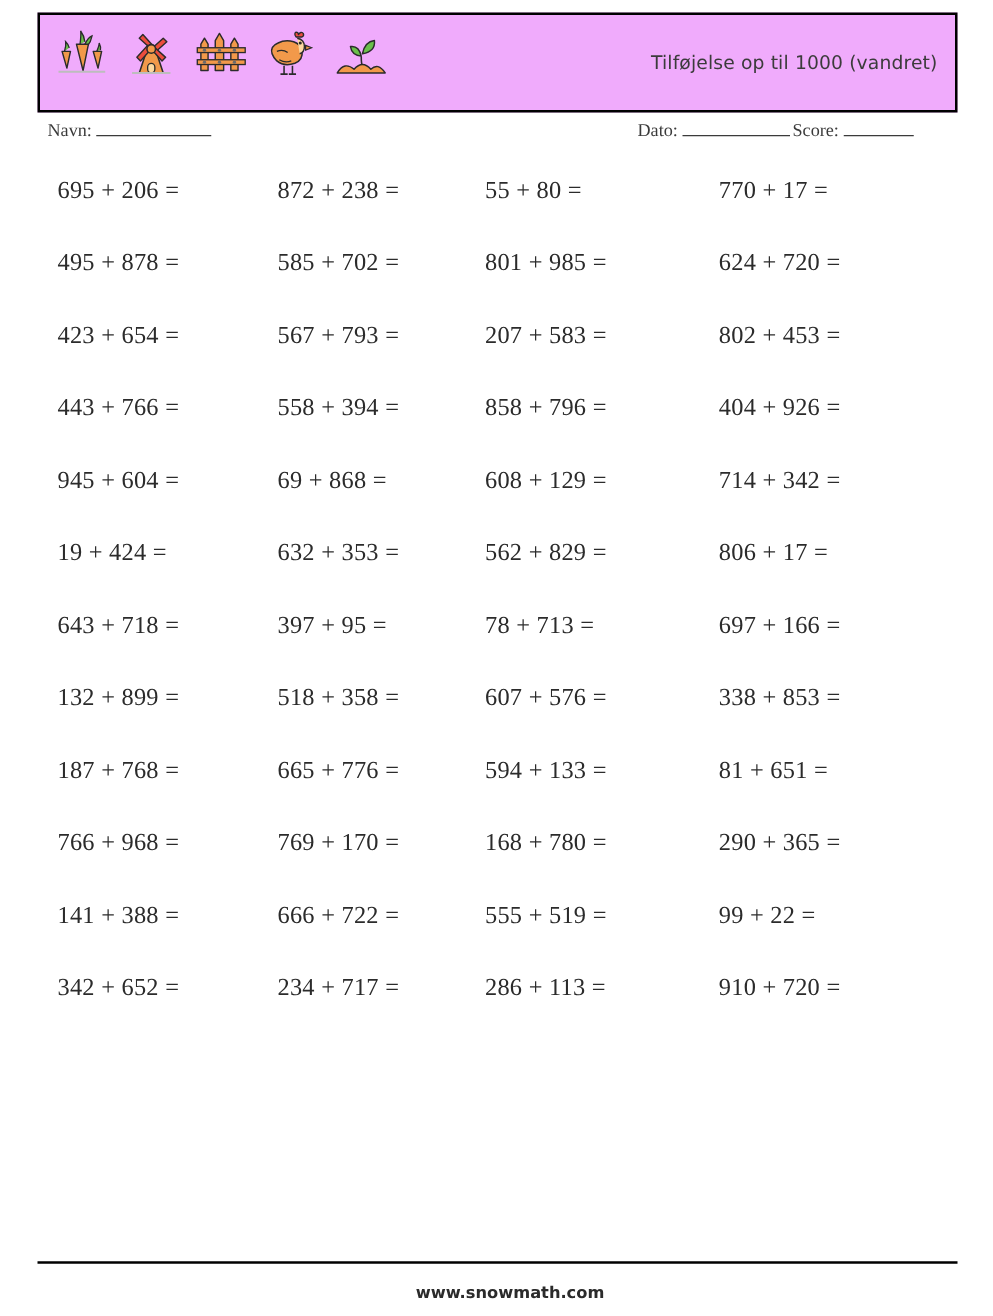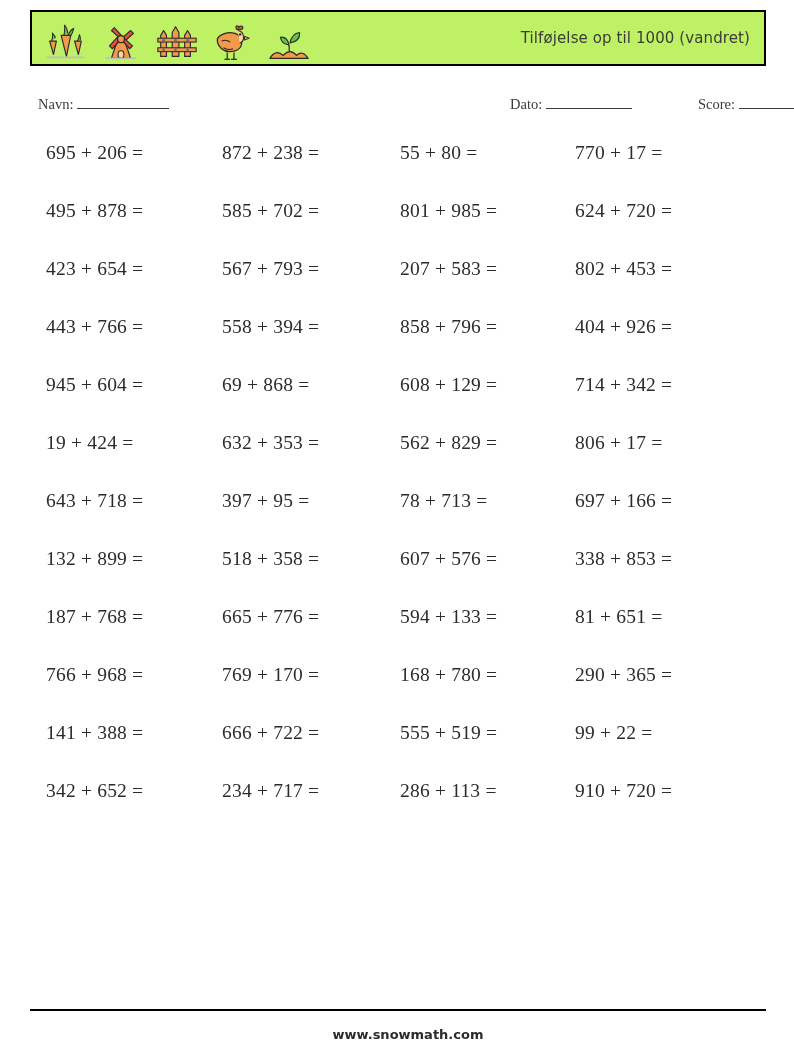--- a/index.html
+++ b/index.html
@@ -15,24 +15,24 @@
     color: #231f20;
     overflow: hidden;
   }
 
   
   .header-box {
     position: absolute;
     left: 30px;
     top: 10px;
     width: 736px;
-    height: 56px;
+    height: 80px;
     border: 2px solid #000000;
     box-sizing: border-box;
-    background: #bef264;
+    background: #f0abfc;
   }
   .header-icons {
     position: absolute;
     left: 10px;
     top: 4px;
     height: 54px;
     display: flex;
     align-items: center;
     gap: 10px;
   }
@@ -72,21 +72,21 @@
     align-items: baseline;
   }
   .meta-item .lbl { margin-right: 4px; }
   .meta-blank {
     display: inline-block;
     border-bottom: 1.3px solid #3b3b3b;
     height: 12px;
   }
   #meta-name  { left: 0px; }
   #meta-date  { left: 472px; }
-  #meta-score { left: 660px; }
+  #meta-score { left: 596px; }
   .blank-name  { width: 92px; }
   .blank-date  { width: 86px; }
   .blank-score { width: 56px; }
 
   
   .problems {
     position: absolute;
     left: 0;
     top: 138px;
     width: 647px;
@@ -99,21 +99,21 @@
     position: absolute;
     top: 0;
     font-size: 19.5px;
     color: #2b2b2b;
     white-space: nowrap;
     line-height: 30px;
     letter-spacing: 0.2px;
   }
   .prob-cell.c0 { left: 46px; }
   .prob-cell.c1 { left: 222px; }
-  .prob-cell.c2 { left: 400px; }
+  .prob-cell.c2 { left: 388px; }
   .prob-cell.c3 { left: 575px; }
 
   
   .footer-rule {
     position: absolute;
     left: 30px;
     top: 1009px;
     width: 736px;
     height: 0;
     border-top: 2px solid #000000;

